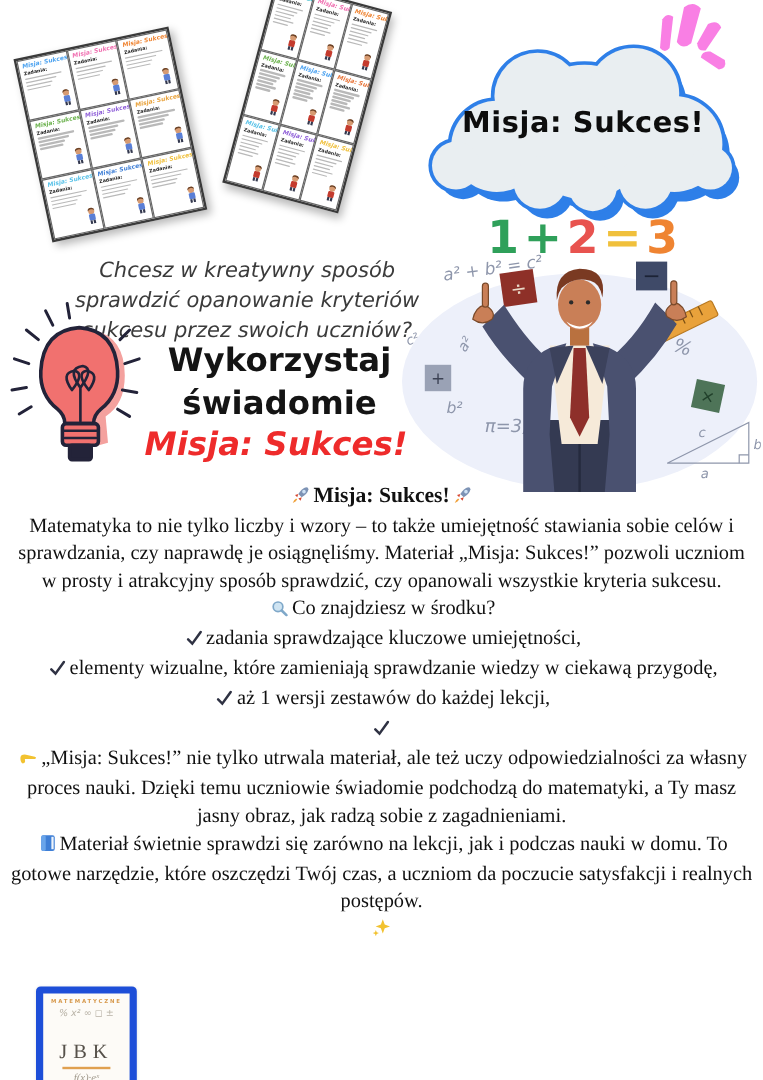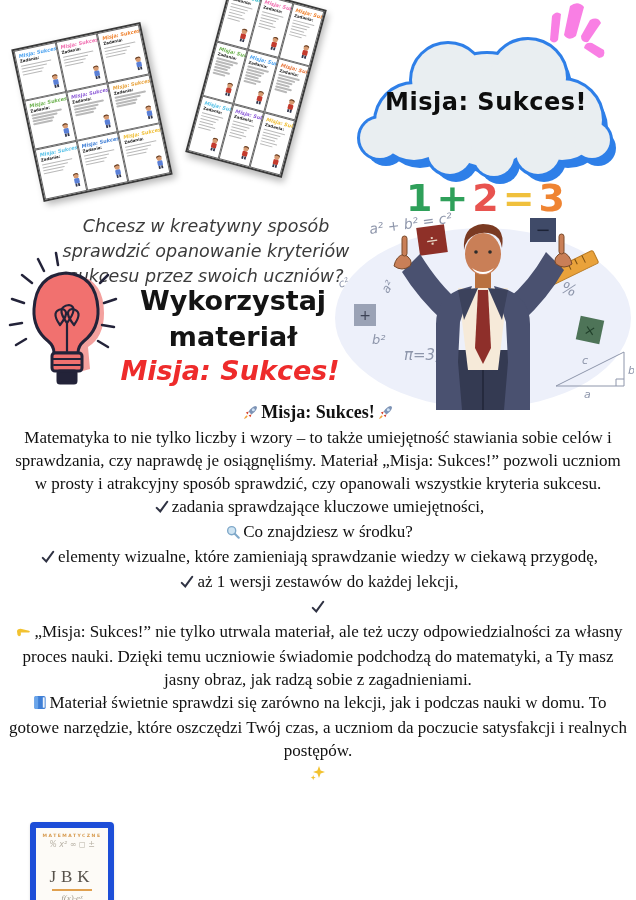--- a/index.html
+++ b/index.html
@@ -526,49 +526,49 @@
         <line x1="2" y1="78" x2="14" y2="76"></line>
           <line x1="8" y1="98" x2="18" y2="92"></line>
         <line x1="92" y1="36" x2="100" y2="28"></line>
           <line x1="96" y1="56" x2="108" y2="52"></line>
         <line x1="94" y1="78" x2="106" y2="80"></line>
           <line x1="90" y1="94" x2="100" y2="100"></line>
       </g>
     </svg>
   </div>
 
-  <div class="use-material">Wykorzystaj materiał</div>
+  <div class="use-material">Wykorzystaj świadomie</div>
   <div class="product-red">Misja: Sukces!</div>
 
   <div class="body-text">
     <div class="h">
       <span class="icon"><svg width="15" height="15" viewBox="0 0 16 16">
             <path d="M13 1 Q9 2 6 7 L9 10 Q14 7 15 3 Q15 1 13 1Z" fill="#7d93b5"></path>
             <circle cx="11" cy="5" r="1.6" fill="#cfe2f5"></circle>
             <path d="M6 7 L3 8 L5 10 Z" fill="#d6452f"></path>
             <path d="M9 10 L8 13 L6 11 Z" fill="#d6452f"></path>
             <path d="M4 11 Q2 12 1 15 Q4 14 5 12 Z" fill="#f0a23c"></path>
           </svg></span><span>Misja: Sukces!</span><span class="icon"><svg width="15" height="15" viewBox="0 0 16 16">
             <path d="M13 1 Q9 2 6 7 L9 10 Q14 7 15 3 Q15 1 13 1Z" fill="#7d93b5"></path>
             <circle cx="11" cy="5" r="1.6" fill="#cfe2f5"></circle>
             <path d="M6 7 L3 8 L5 10 Z" fill="#d6452f"></path>
             <path d="M9 10 L8 13 L6 11 Z" fill="#d6452f"></path>
             <path d="M4 11 Q2 12 1 15 Q4 14 5 12 Z" fill="#f0a23c"></path>
           </svg></span>
     </div>
     <div>Matematyka to nie tylko liczby i wzory – to także umiejętność stawiania sobie celów i sprawdzania, czy naprawdę je osiągnęliśmy.  Materiał „Misja: Sukces!” pozwoli uczniom w prosty i atrakcyjny sposób sprawdzić, czy opanowali wszystkie kryteria sukcesu.</div>
-    <div><span class="icon"><svg width="14" height="14" viewBox="0 0 16 16">
-            <path d="M2 9 L6 13 L14 2" fill="none" stroke="#2f3243" stroke-width="2.4" stroke-linecap="round"></path>
-          </svg></span><span>zadania sprawdzające kluczowe umiejętności,</span></div>
     <div>
       <span class="icon"><svg width="14" height="14" viewBox="0 0 16 16">
             <circle cx="6.5" cy="6.5" r="4.6" fill="#cfe4f2" stroke="#7fa8c9" stroke-width="1.6"></circle>
             <line x1="10" y1="10" x2="14.5" y2="14.5" stroke="#7fa8c9" stroke-width="2.4" stroke-linecap="round"></line>
           </svg></span><span>Co znajdziesz w środku?</span>
     </div>
+    <div><span class="icon"><svg width="14" height="14" viewBox="0 0 16 16">
+            <path d="M2 9 L6 13 L14 2" fill="none" stroke="#2f3243" stroke-width="2.4" stroke-linecap="round"></path>
+          </svg></span><span>zadania sprawdzające kluczowe umiejętności,</span></div>
     <div><span class="icon"><svg width="14" height="14" viewBox="0 0 16 16">
             <path d="M2 9 L6 13 L14 2" fill="none" stroke="#2f3243" stroke-width="2.4" stroke-linecap="round"></path>
           </svg></span><span>elementy wizualne, które zamieniają sprawdzanie wiedzy w ciekawą przygodę,</span></div>
     <div><span class="icon"><svg width="14" height="14" viewBox="0 0 16 16">
             <path d="M2 9 L6 13 L14 2" fill="none" stroke="#2f3243" stroke-width="2.4" stroke-linecap="round"></path>
           </svg></span><span>aż 1 wersji zestawów do każdej lekcji,</span></div>
     <div><span class="icon"><svg width="14" height="14" viewBox="0 0 16 16">
             <path d="M2 9 L6 13 L14 2" fill="none" stroke="#2f3243" stroke-width="2.4" stroke-linecap="round"></path>
           </svg></span></div>
     <div>

